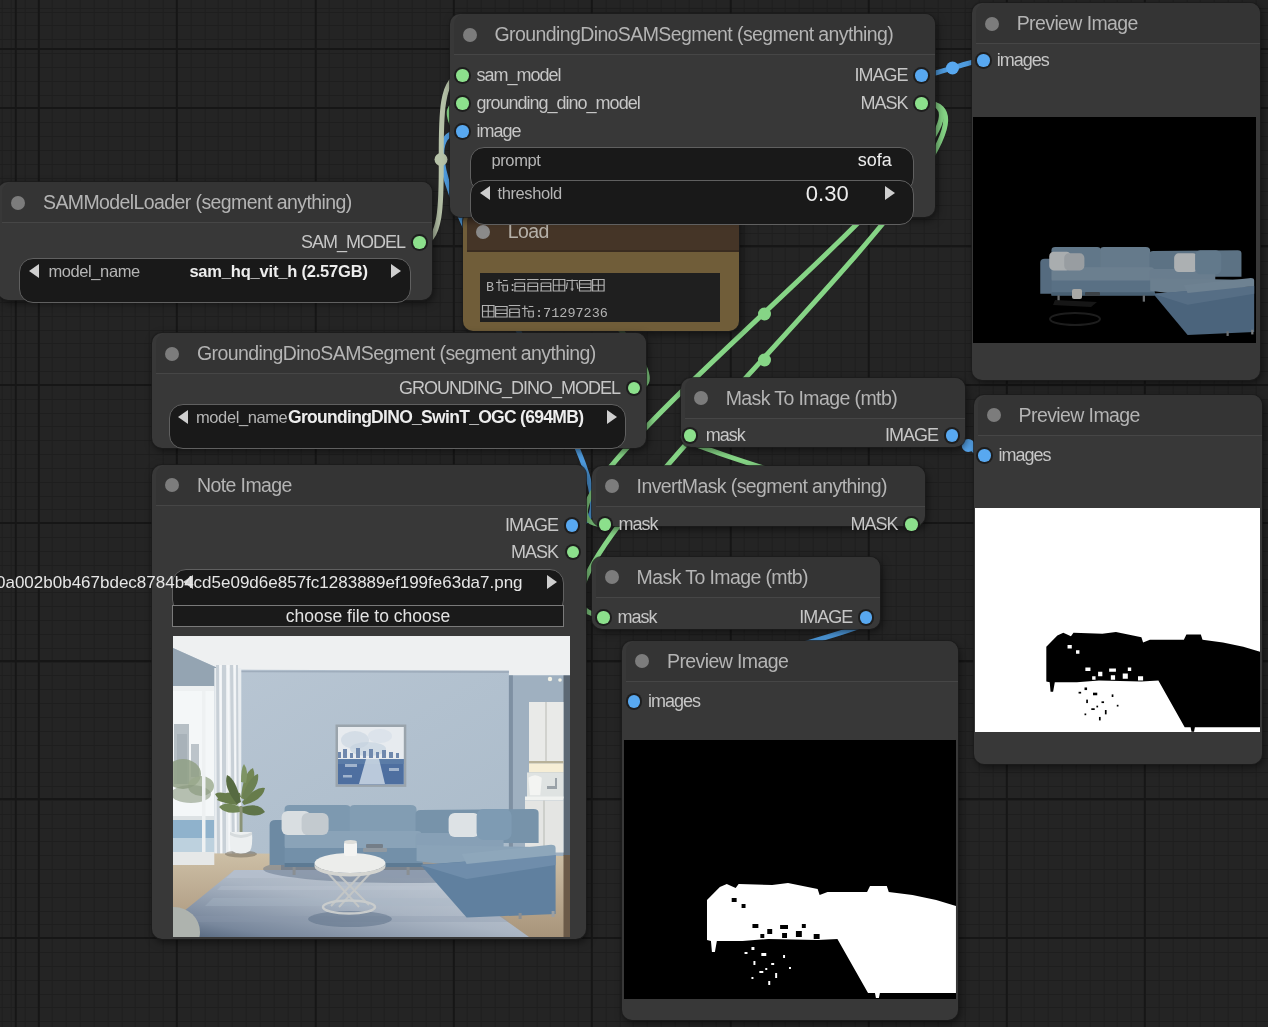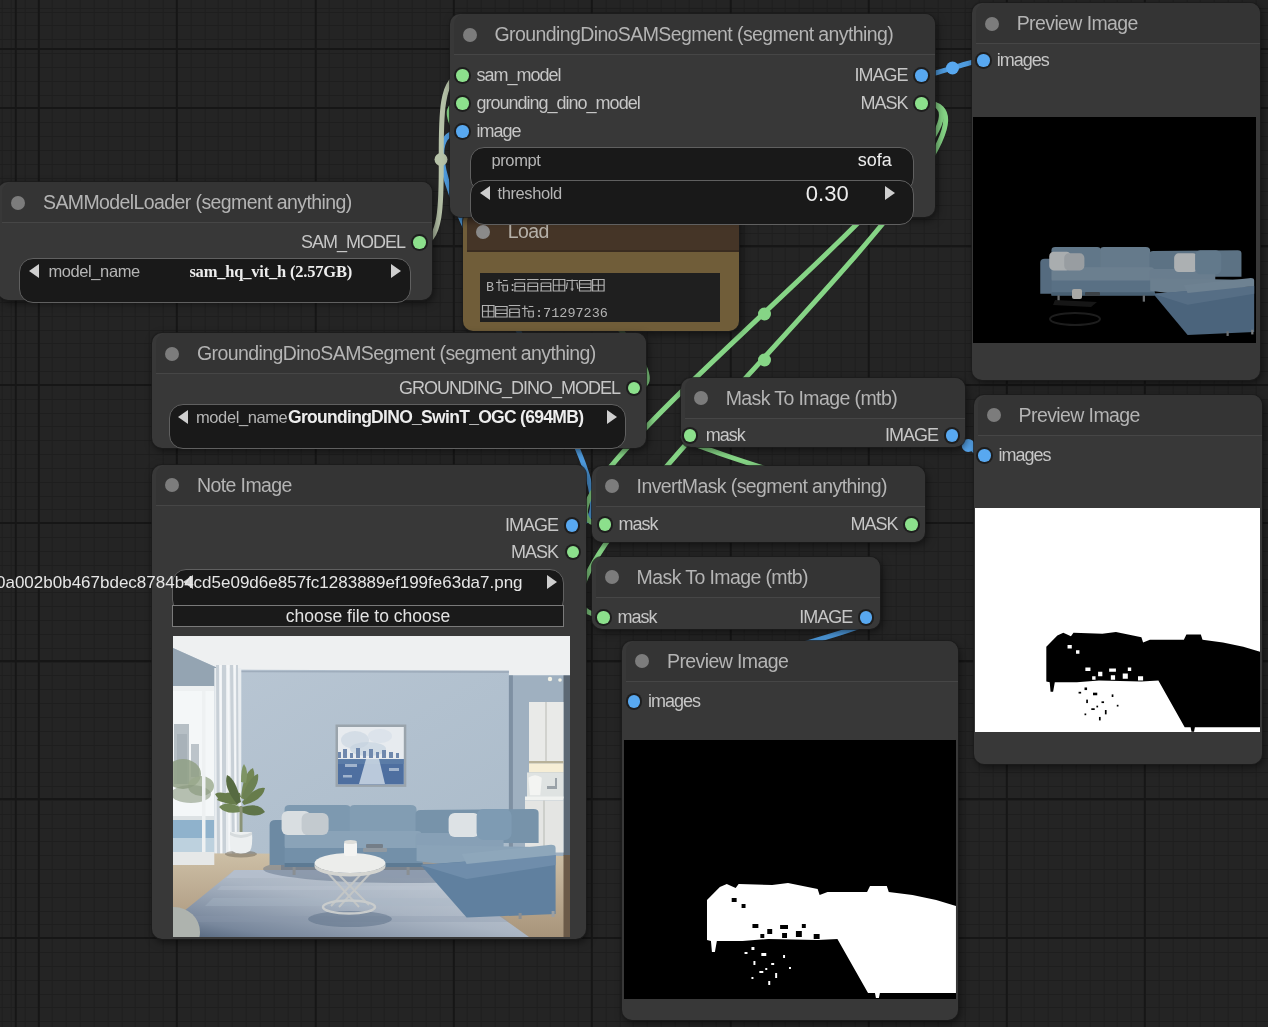--- a/index.html
+++ b/index.html
@@ -198,21 +198,21 @@
 <div class="node" id="sml" style="left:-2px; top:182.2px; width:434px; height:118px;">
   <div class="nt">
       <span>SAMModelLoader (segment anything)</span>
     </div>
   <div class="tdot"></div>
   <div class="dot green" style="left:415.3px; top:54px;"></div>
   <span class="lbl" style="right:27px; top:49.7px;">SAM_MODEL</span>
   <div class="widget" style="left:21.4px; top:76.3px; width:391.6px;">
     <span class="arrL" style="left:9px; top:5px;"></span>
     <span class="wname" style="left:28px;">model_name</span>
-    <span style="position:absolute; left:169px; top:0; line-height:25px; color:#ededed; font-weight:bold; font-size:16.5px; letter-spacing:-0.2px; white-space:nowrap;font-family:Liberation Serif, serif;">sam_hq_vit_h (2.57GB)</span>
+    <span style="position:absolute; left:169px; top:0; line-height:25px; color:#ededed; font-weight:bold; font-size:16.5px; letter-spacing:-0.2px; white-space:nowrap;">sam_hq_vit_h (2.57GB)</span>
     <span class="arrR" style="right:9px; top:5px;"></span>
   </div>
 </div>
 
 <div class="node" id="gdm" style="left:152px; top:333px; width:494px; height:115px;">
   <div class="nt">
       <span>GroundingDinoSAMSegment (segment anything)</span>
     </div>
   <div class="tdot"></div>
   <div class="dot green" style="left:475.8px; top:48.9px;"></div>
@@ -366,21 +366,21 @@
   <div class="nt">
       <span>Mask To Image (mtb)</span>
     </div>
   <div class="tdot"></div>
   <div class="dot green" style="left:3.3px; top:51.2px;"></div>
   <span class="lbl" style="left:25px; top:46.9px;">mask</span>
   <div class="dot blue" style="left:264.9px; top:51.2px;"></div>
   <span class="lbl" style="right:27px; top:46.9px;">IMAGE</span>
 </div>
 
-<div class="node" id="im" style="left:591.6px; top:465.5px; width:333.9px; height:76px;">
+<div class="node" id="im" style="left:591.6px; top:465.5px; width:333.9px; height:60px;">
   <div class="nt">
       <span>InvertMask (segment anything)</span>
     </div>
   <div class="tdot"></div>
   <div class="dot green" style="left:7.2px; top:52.9px;"></div>
   <span class="lbl" style="left:27px; top:48.6px;">mask</span>
   <div class="dot green" style="left:313.7px; top:52.9px;"></div>
   <span class="lbl" style="right:28px; top:48.6px;">MASK</span>
 </div>
 

